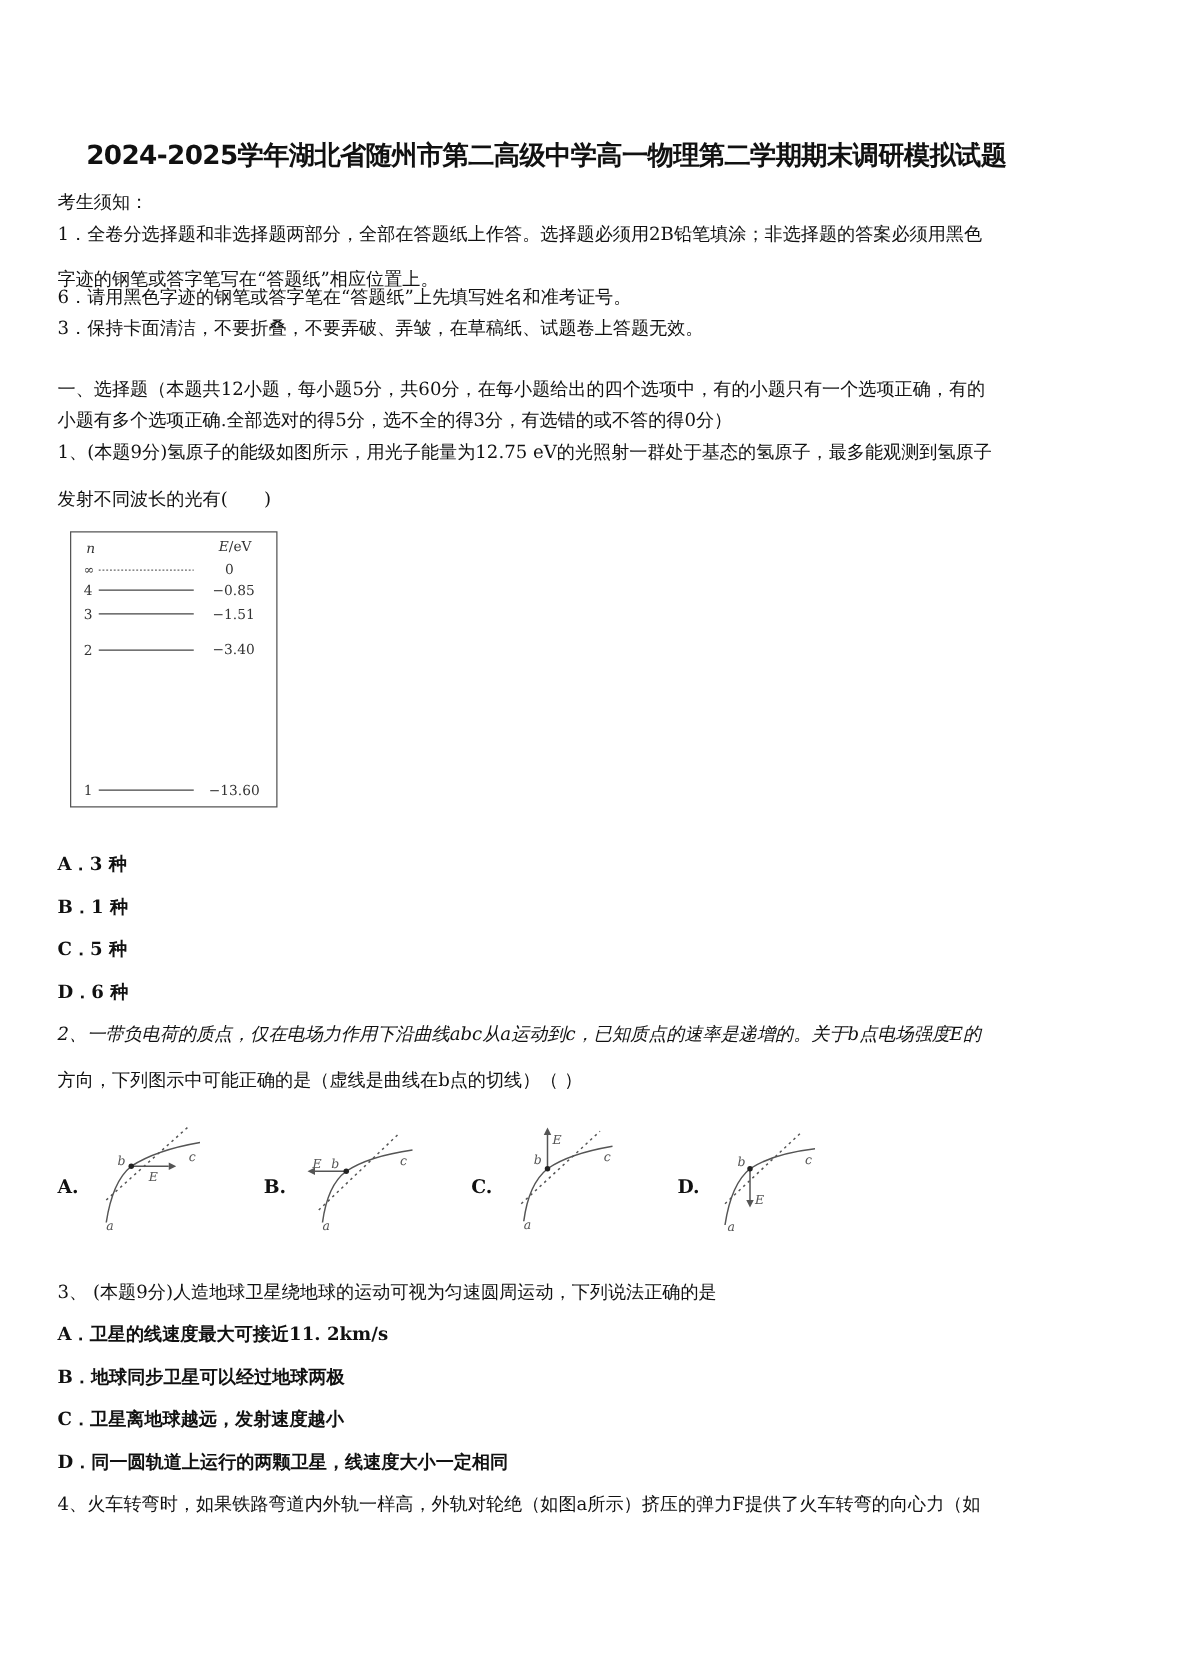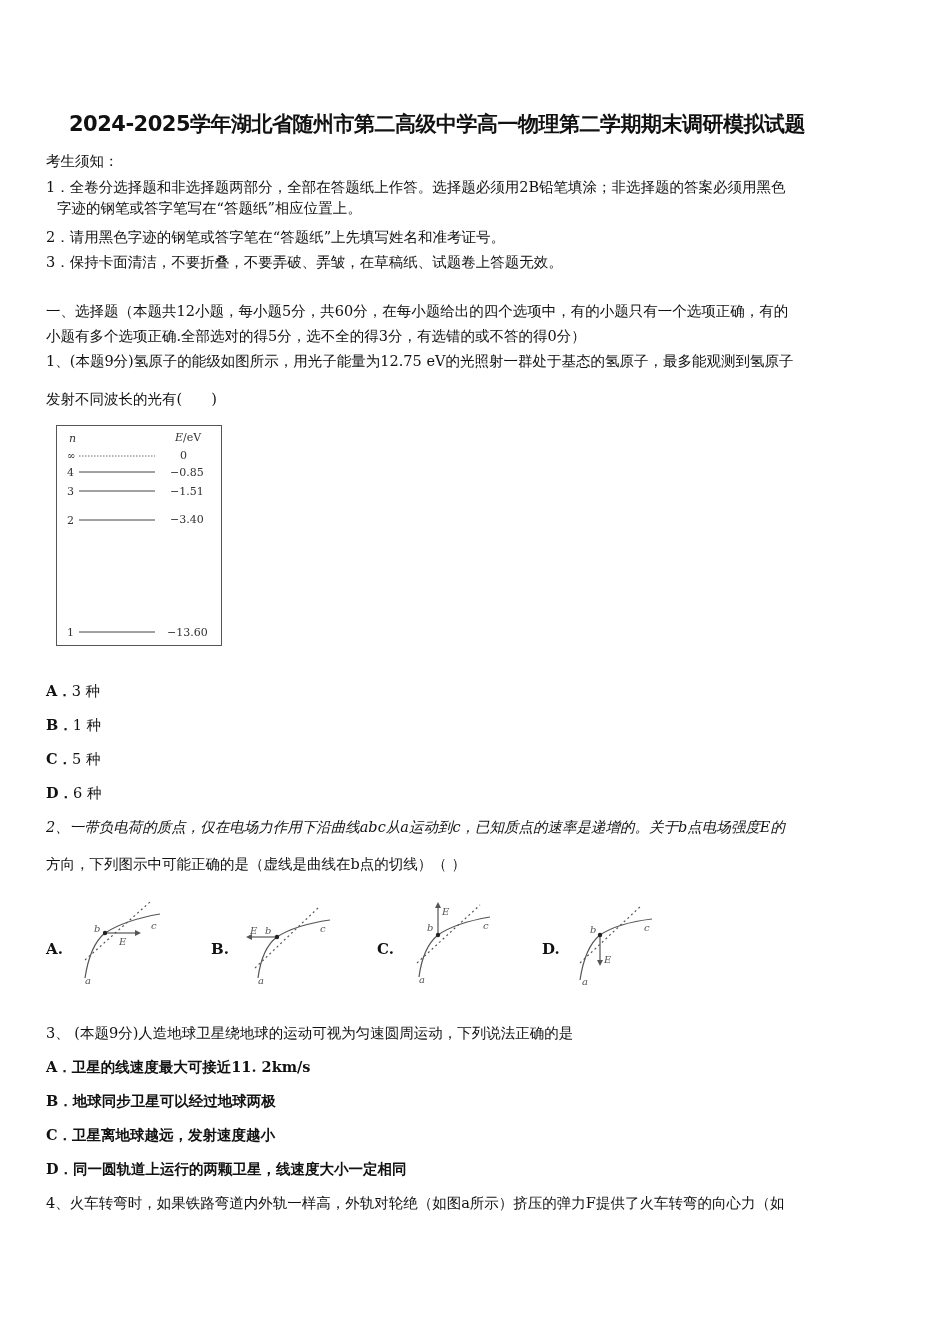--- a/index.html
+++ b/index.html
@@ -5,35 +5,35 @@
     html, body { margin: 0; padding: 0; background: #ffffff; }
     body { width: 950px; height: 1344px; position: relative; overflow: hidden;
            font-family: "DejaVu Serif", "Liberation Serif", serif; color: #111; }
     .abs { position: absolute; }
     .title { left: 0; width: 874px; top: 110px; text-align: center;
              font-family: "DejaVu Sans", "Liberation Sans", sans-serif;
              font-weight: bold; font-size: 21px; letter-spacing: -0.5px; }
     .line { left: 46px; font-size: 14.5px; white-space: nowrap; }
     .opt { left: 46px; font-size: 14.5px; font-weight: bold; white-space: nowrap; }
     .opt .txt { font-weight: bold; }
-    .opt.boldtxt .txt { font-weight: normal; margin-top: 16px; }
+    .opt.boldtxt .txt { font-weight: bold; margin-top: 16px; }
     .diag-box { left: 56px; top: 425px; width: 164px; height: 219px;
                 border: 1.5px solid #555; }
     .diag-box svg { display: block; }
     .fig-label { font-size: 15px; font-weight: bold; }
   </style>
 </head>
 <body>
 
 <div class="abs title">2024-2025学年湖北省随州市第二高级中学高一物理第二学期期末调研模拟试题</div>
 
 <div class="abs line" style="top:152px;">考生须知：</div>
 <div class="abs line" style="top:178px;">1．全卷分选择题和非选择题两部分，全部在答题纸上作答。选择题必须用2B铅笔填涂；非选择题的答案必须用黑色</div>
-<div class="abs line" style="top:199px;margin-left:11px;">字迹的钢笔或答字笔写在“答题纸”相应位置上。</div>
-<div class="abs line" style="top:228px;">2．请用黑色字迹的钢笔或答字笔在“答题纸”上先填写姓名和准考证号。</div>
+<div class="abs line" style="top:214px;">字迹的钢笔或答字笔写在“答题纸”相应位置上。</div>
+<div class="abs line" style="top:228px;">6．请用黑色字迹的钢笔或答字笔在“答题纸”上先填写姓名和准考证号。</div>
 <div class="abs line" style="top:253px;">3．保持卡面清洁，不要折叠，不要弄破、弄皱，在草稿纸、试题卷上答题无效。</div>
 
 <div class="abs line" style="top:302px;">一、选择题（本题共12小题，每小题5分，共60分，在每小题给出的四个选项中，有的小题只有一个选项正确，有的</div>
 <div class="abs line" style="top:327px;">小题有多个选项正确.全部选对的得5分，选不全的得3分，有选错的或不答的得0分）</div>
 
 <div class="abs line" style="top:352px;">1、(本题9分)氢原子的能级如图所示，用光子能量为12.75 eV的光照射一群处于基态的氢原子，最多能观测到氢原子</div>
 <div class="abs line" style="top:390px;">发射不同波长的光有(　　)</div>
 
 <div class="abs diag-box">
   <svg width="164" height="219" viewBox="0 0 164 219">

